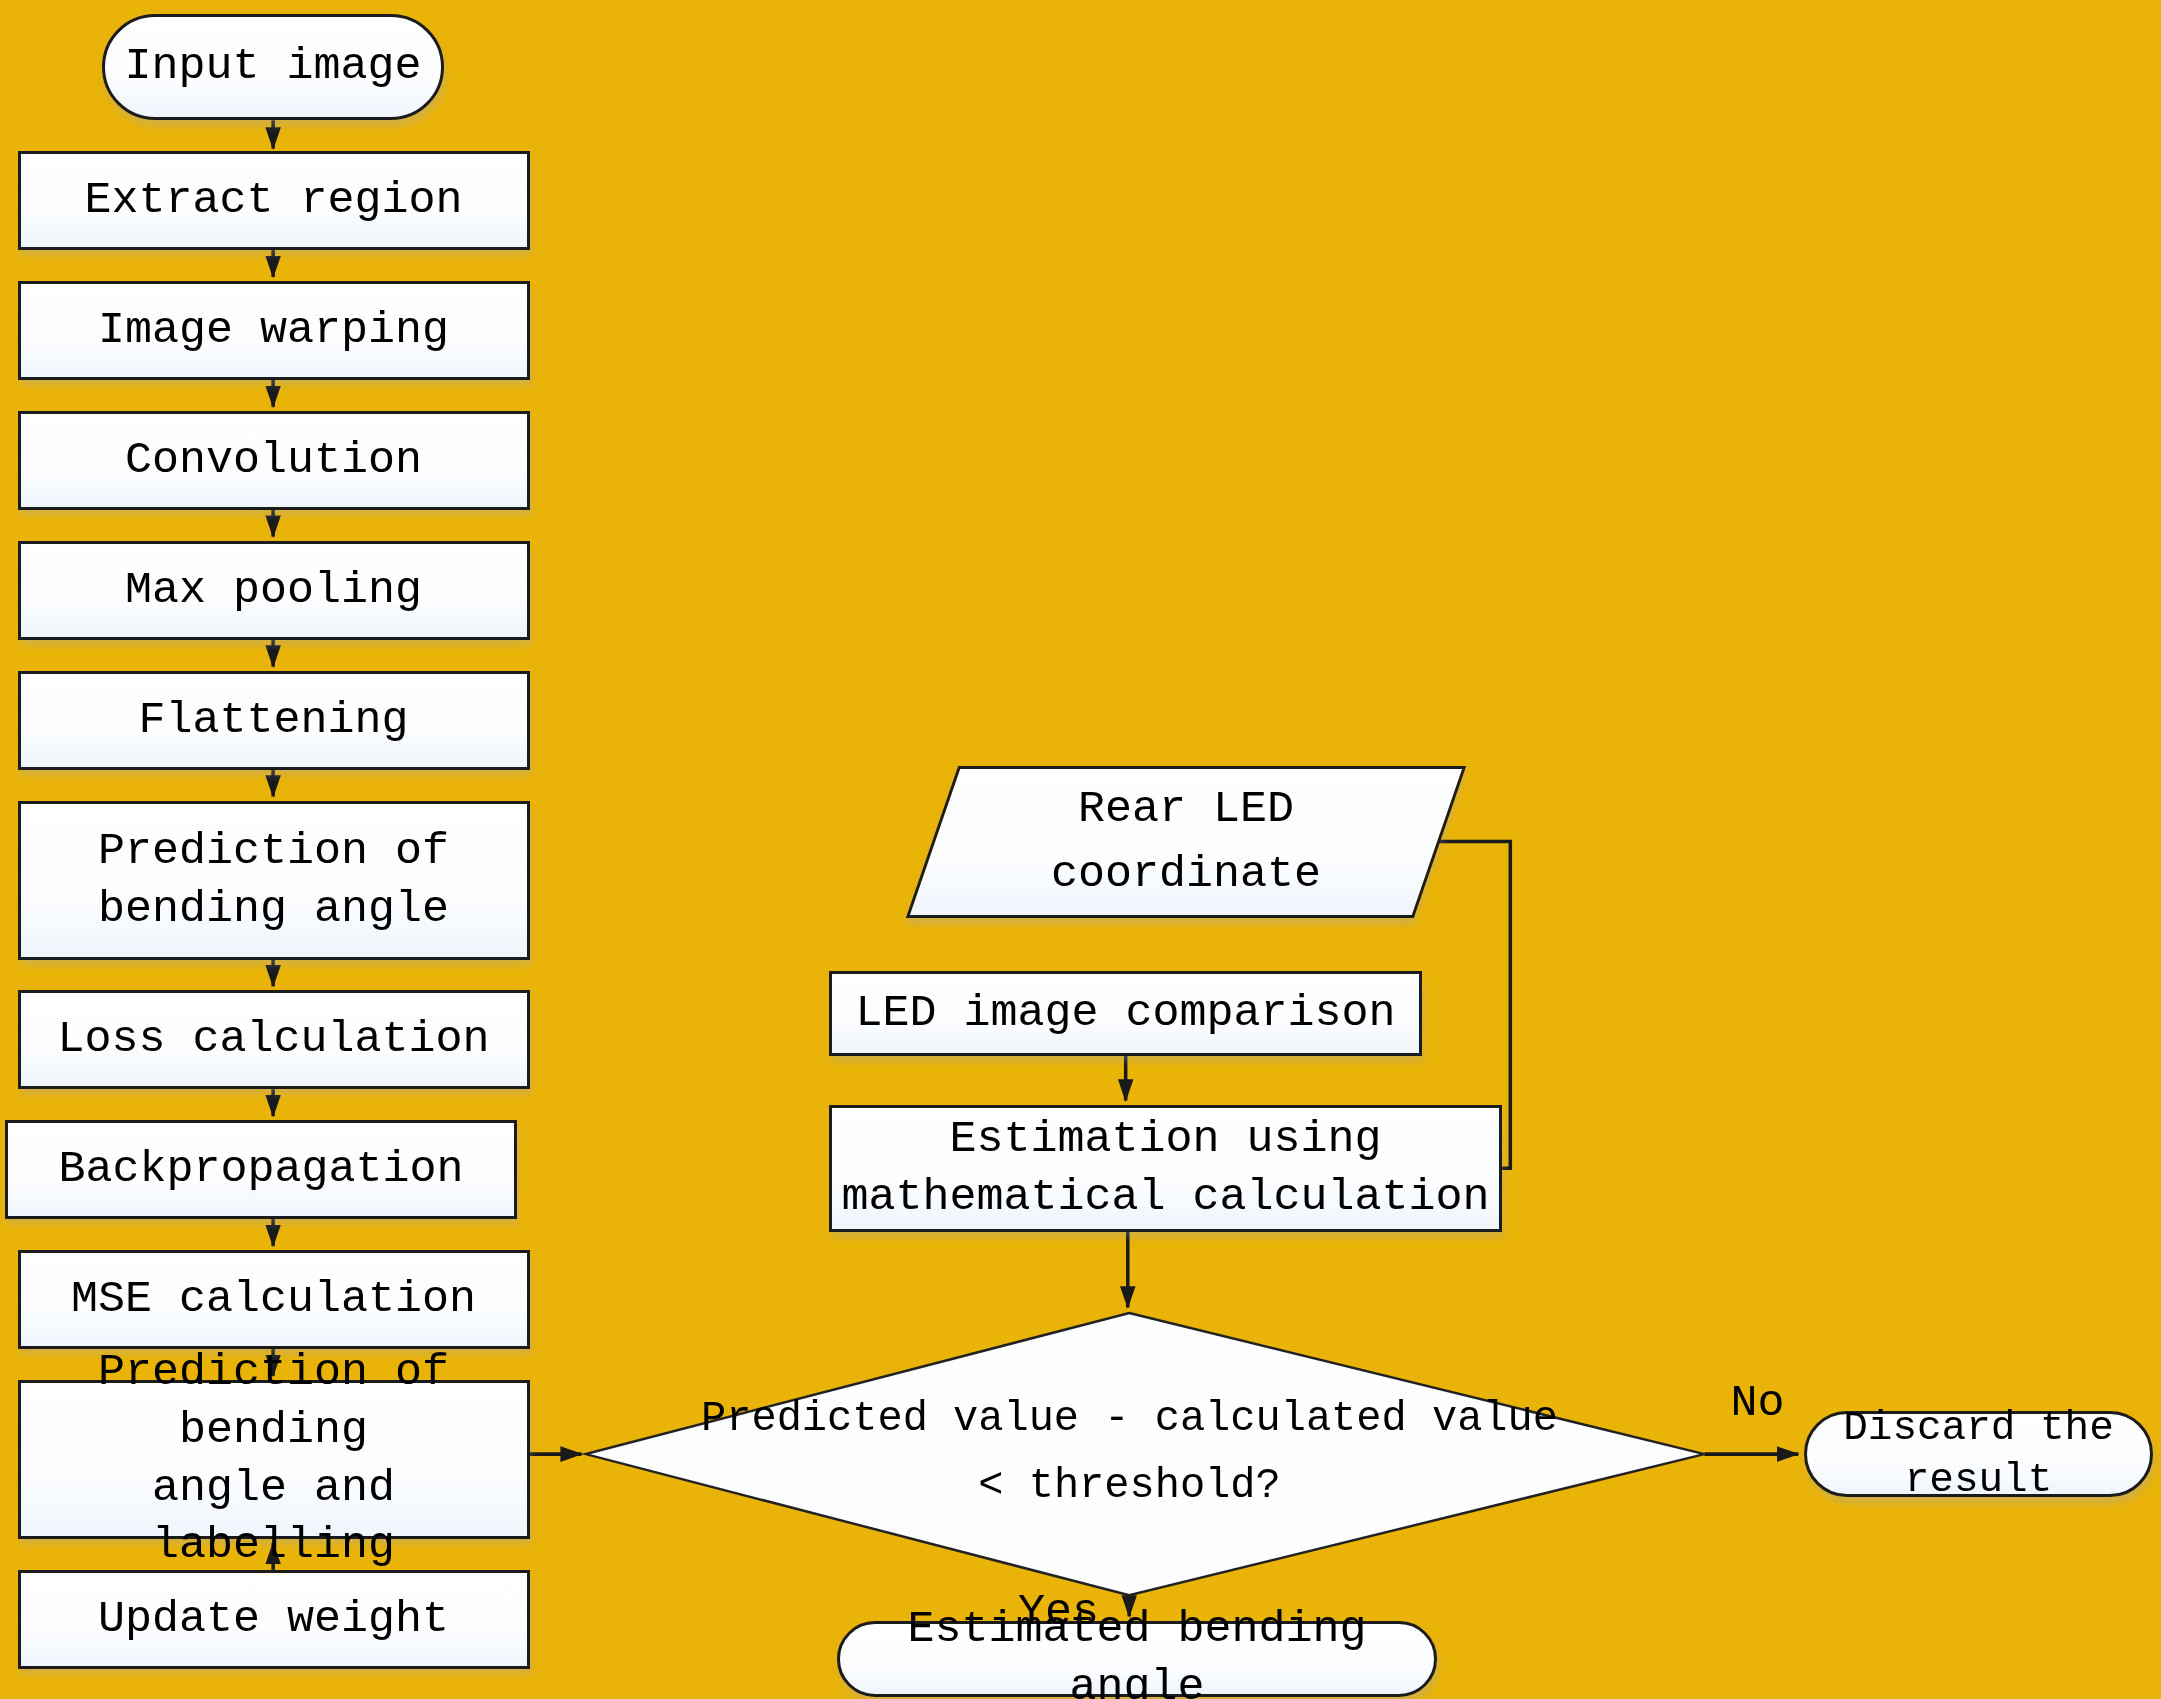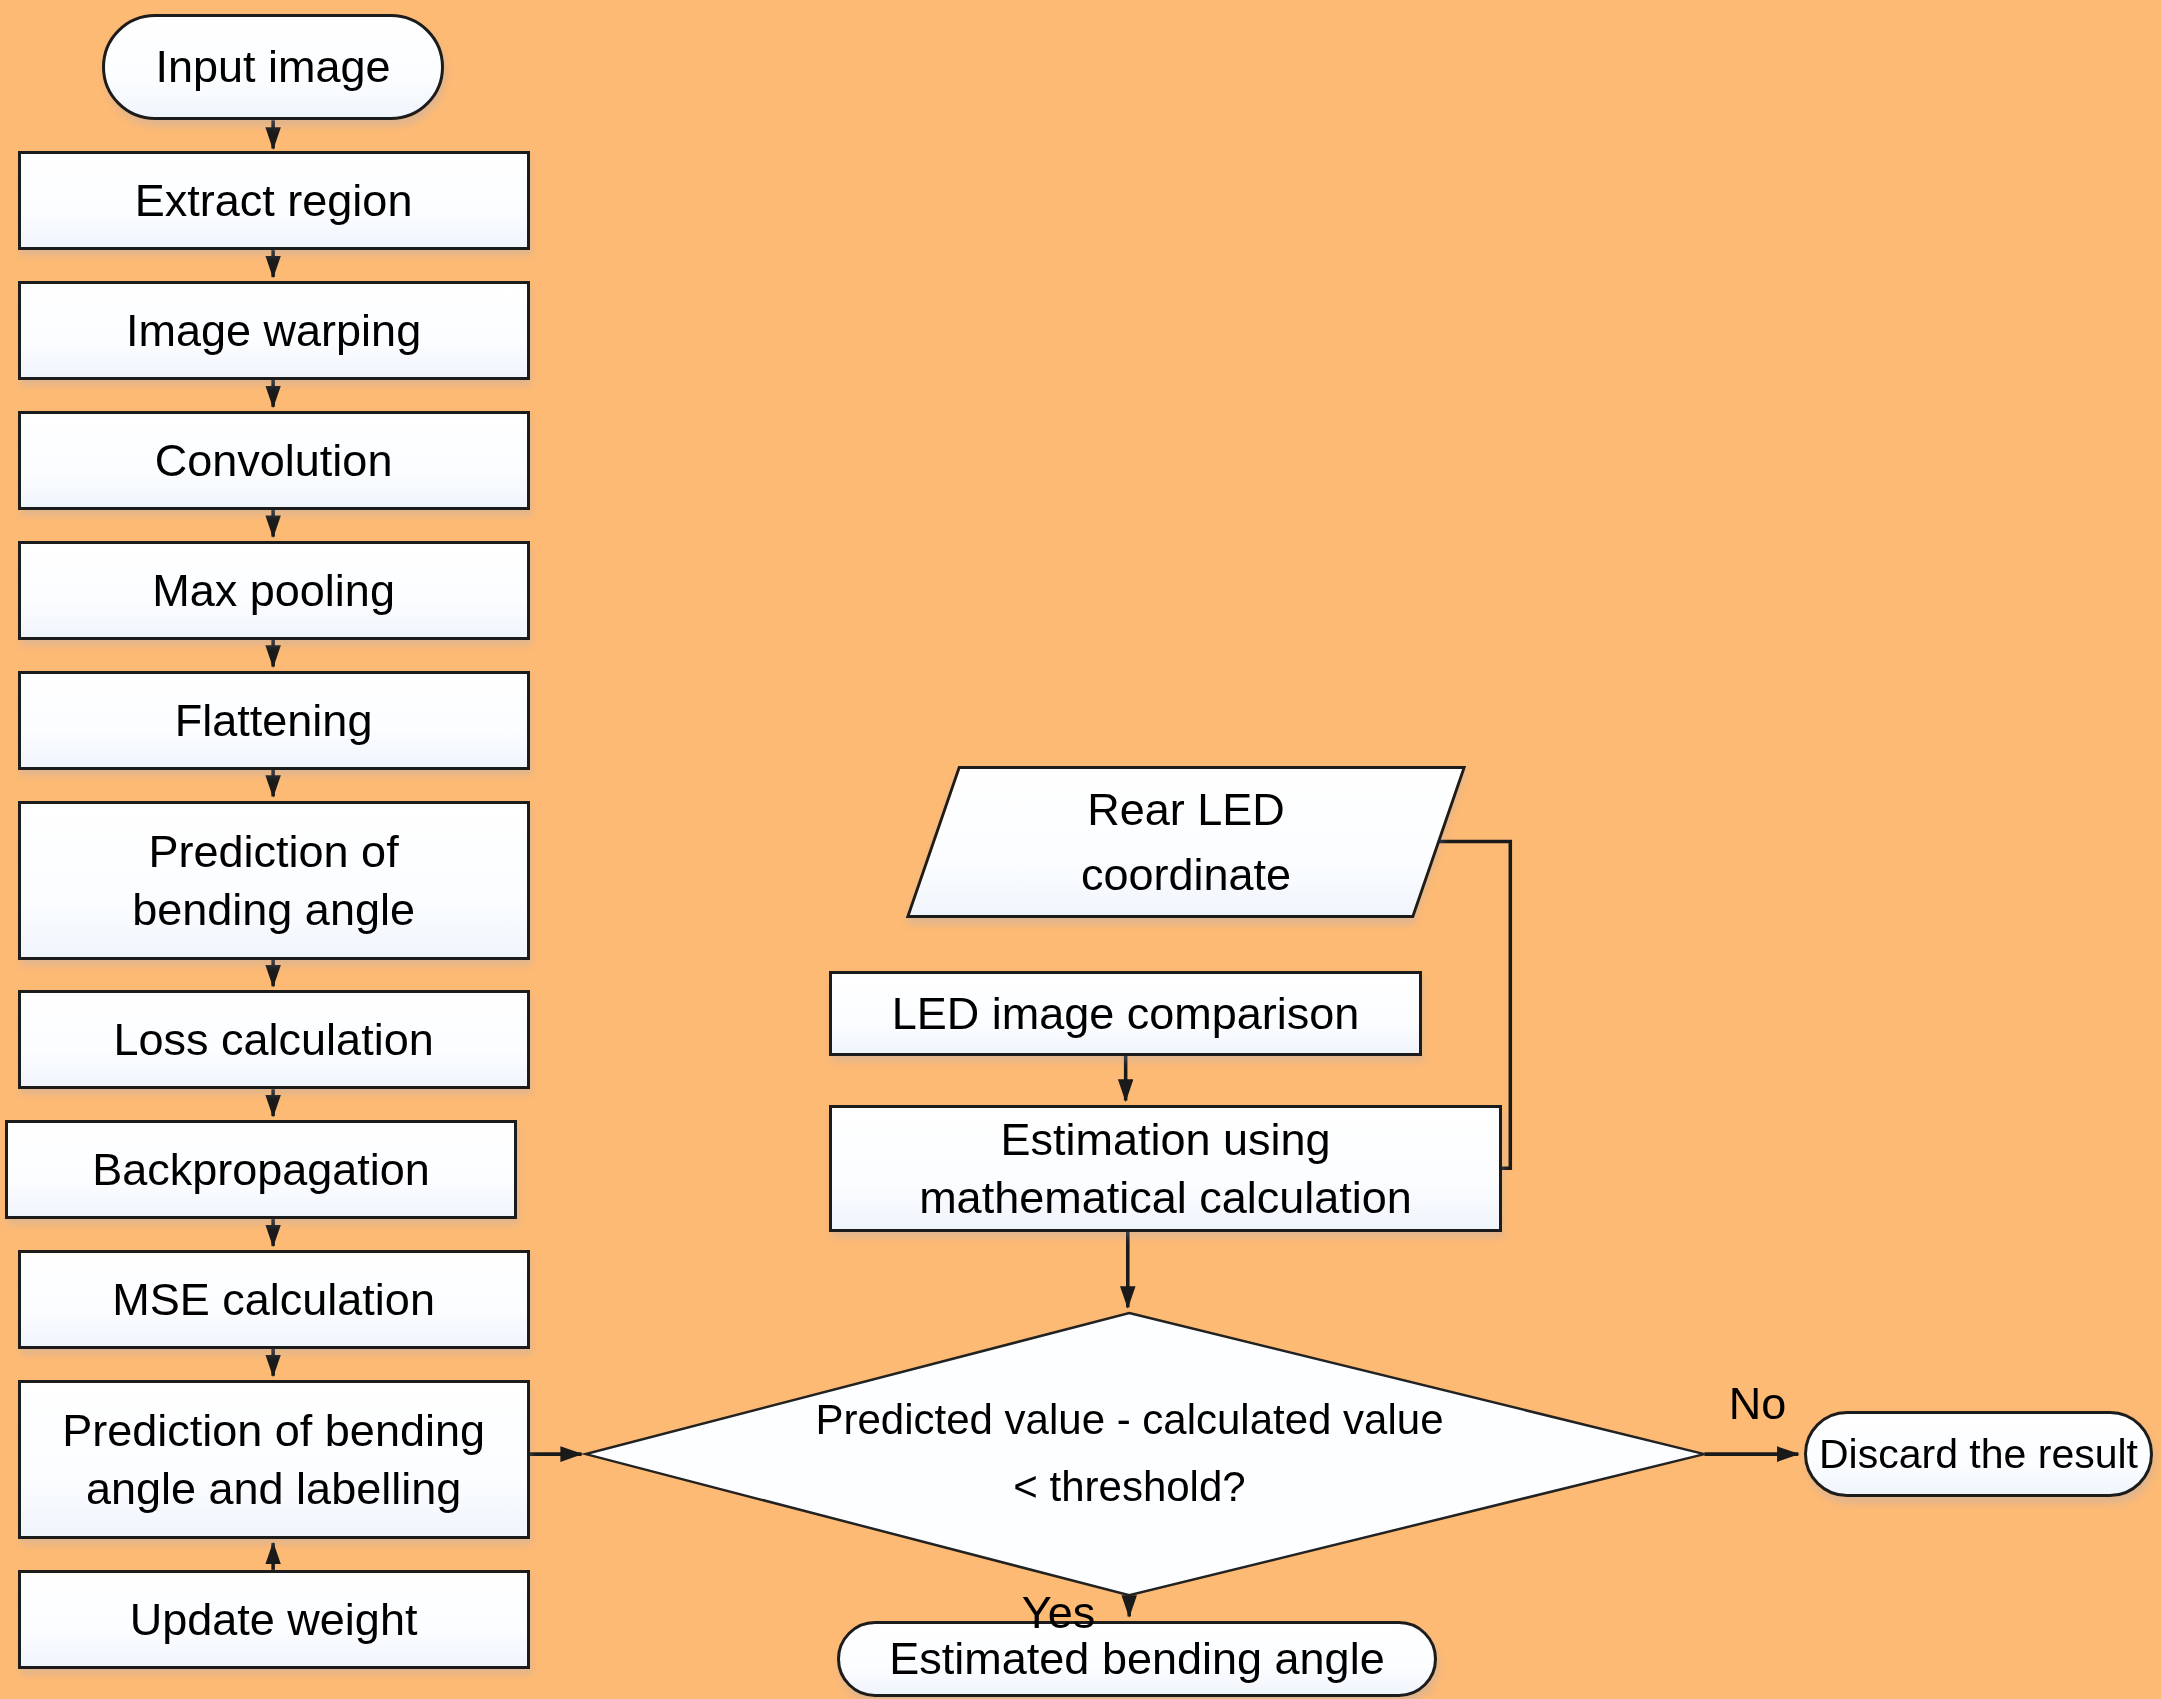--- a/index.html
+++ b/index.html
@@ -4,22 +4,22 @@
 <style>
   html, body {
     margin: 0;
     padding: 0;
     background: #ffffff;
   }
   #canvas {
     position: relative;
     width: 2161px;
     height: 1700px;
-    background: #fdba74;
-    font-family: Liberation Sans, sans-serif;
+    background: #eab308;
+    font-family: Liberation Mono, monospace;
     color: #000000;
     overflow: hidden;
   }
   #connectors {
     position: absolute;
     left: 0; top: 0;
     z-index: 1;
   }
   .node {
     position: absolute;

